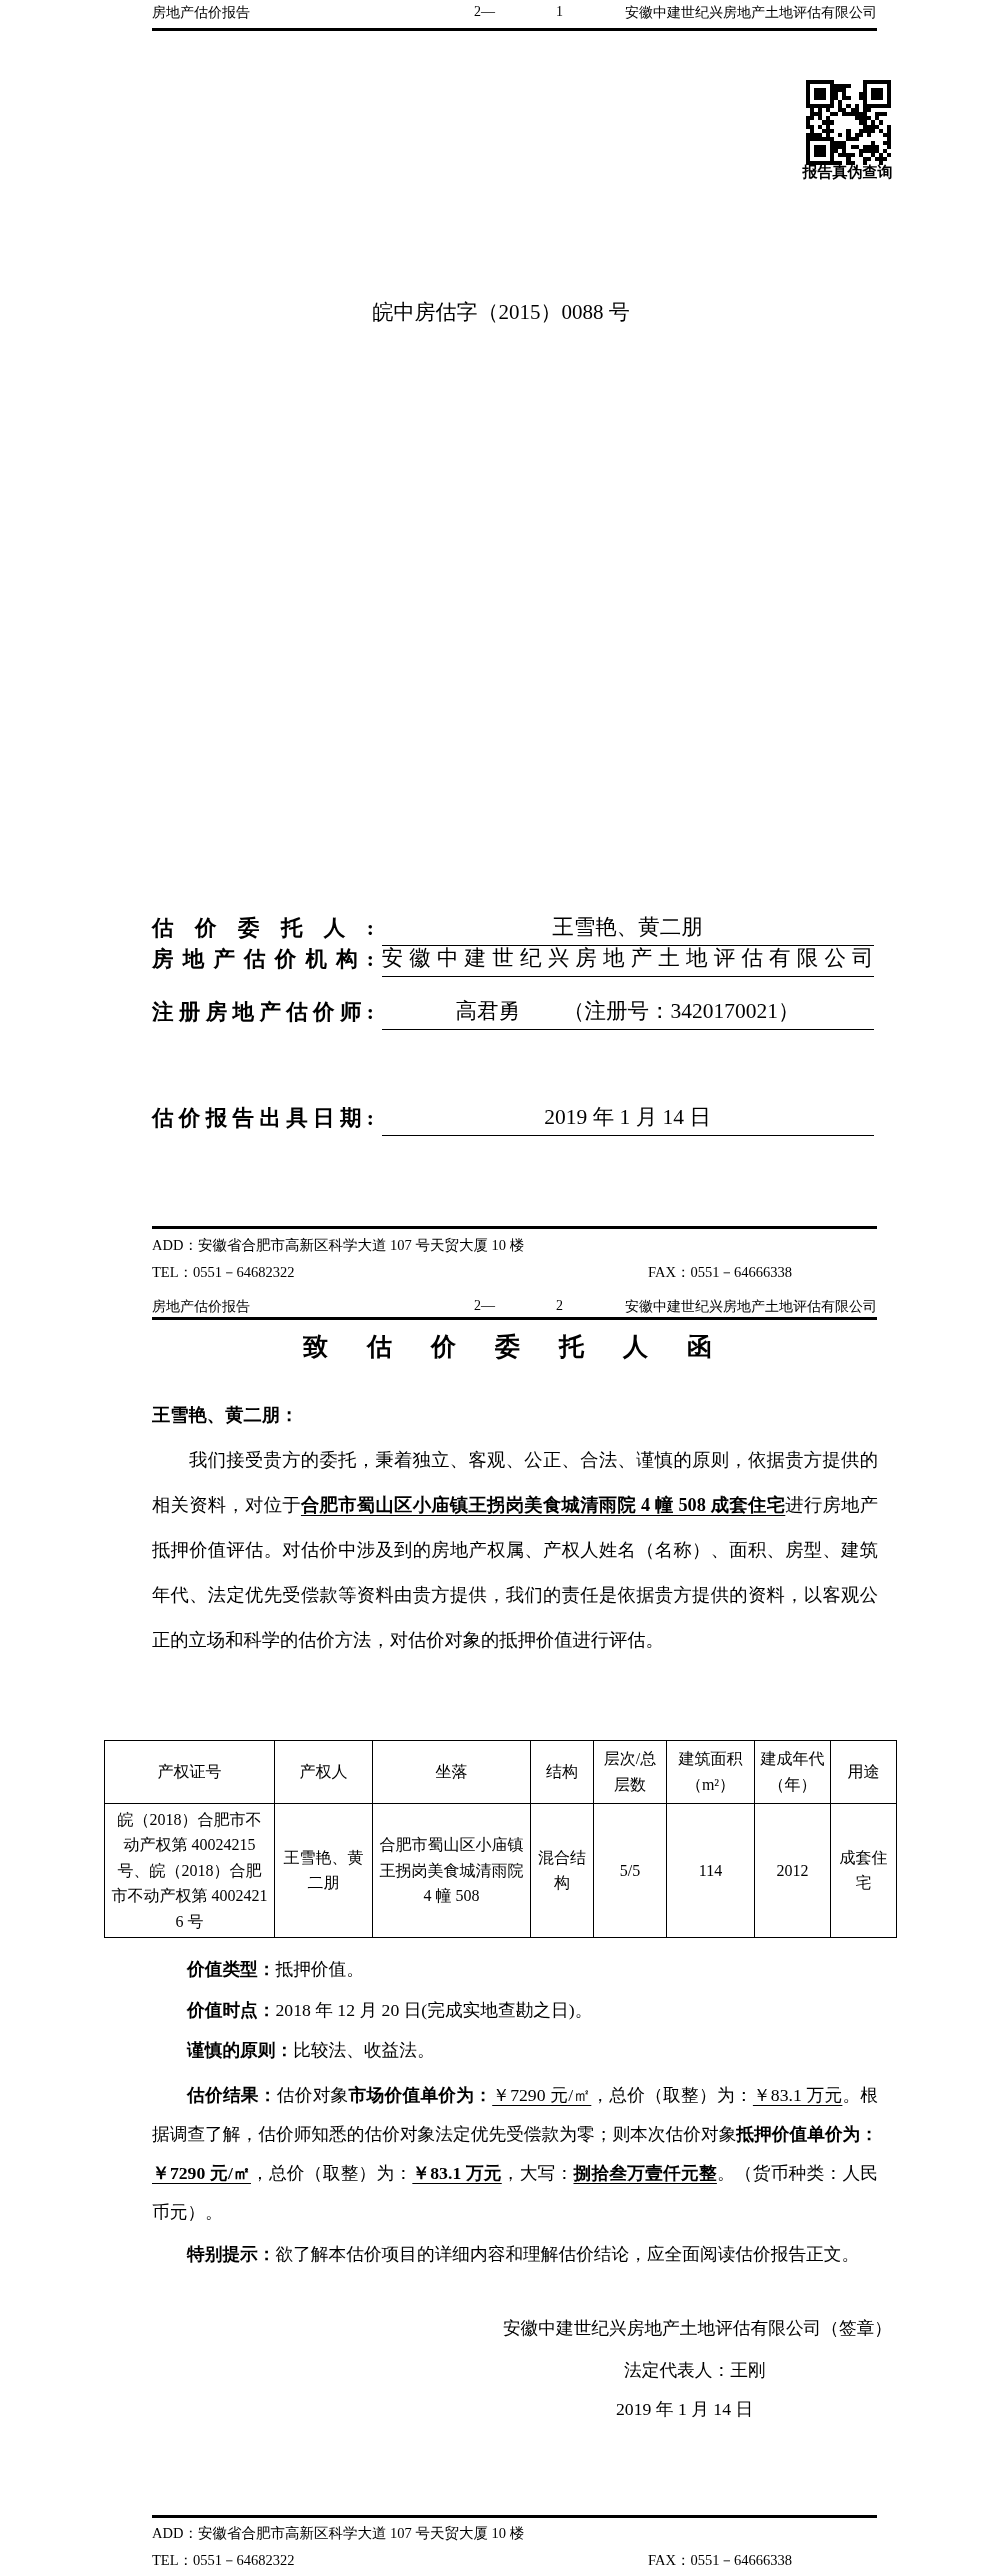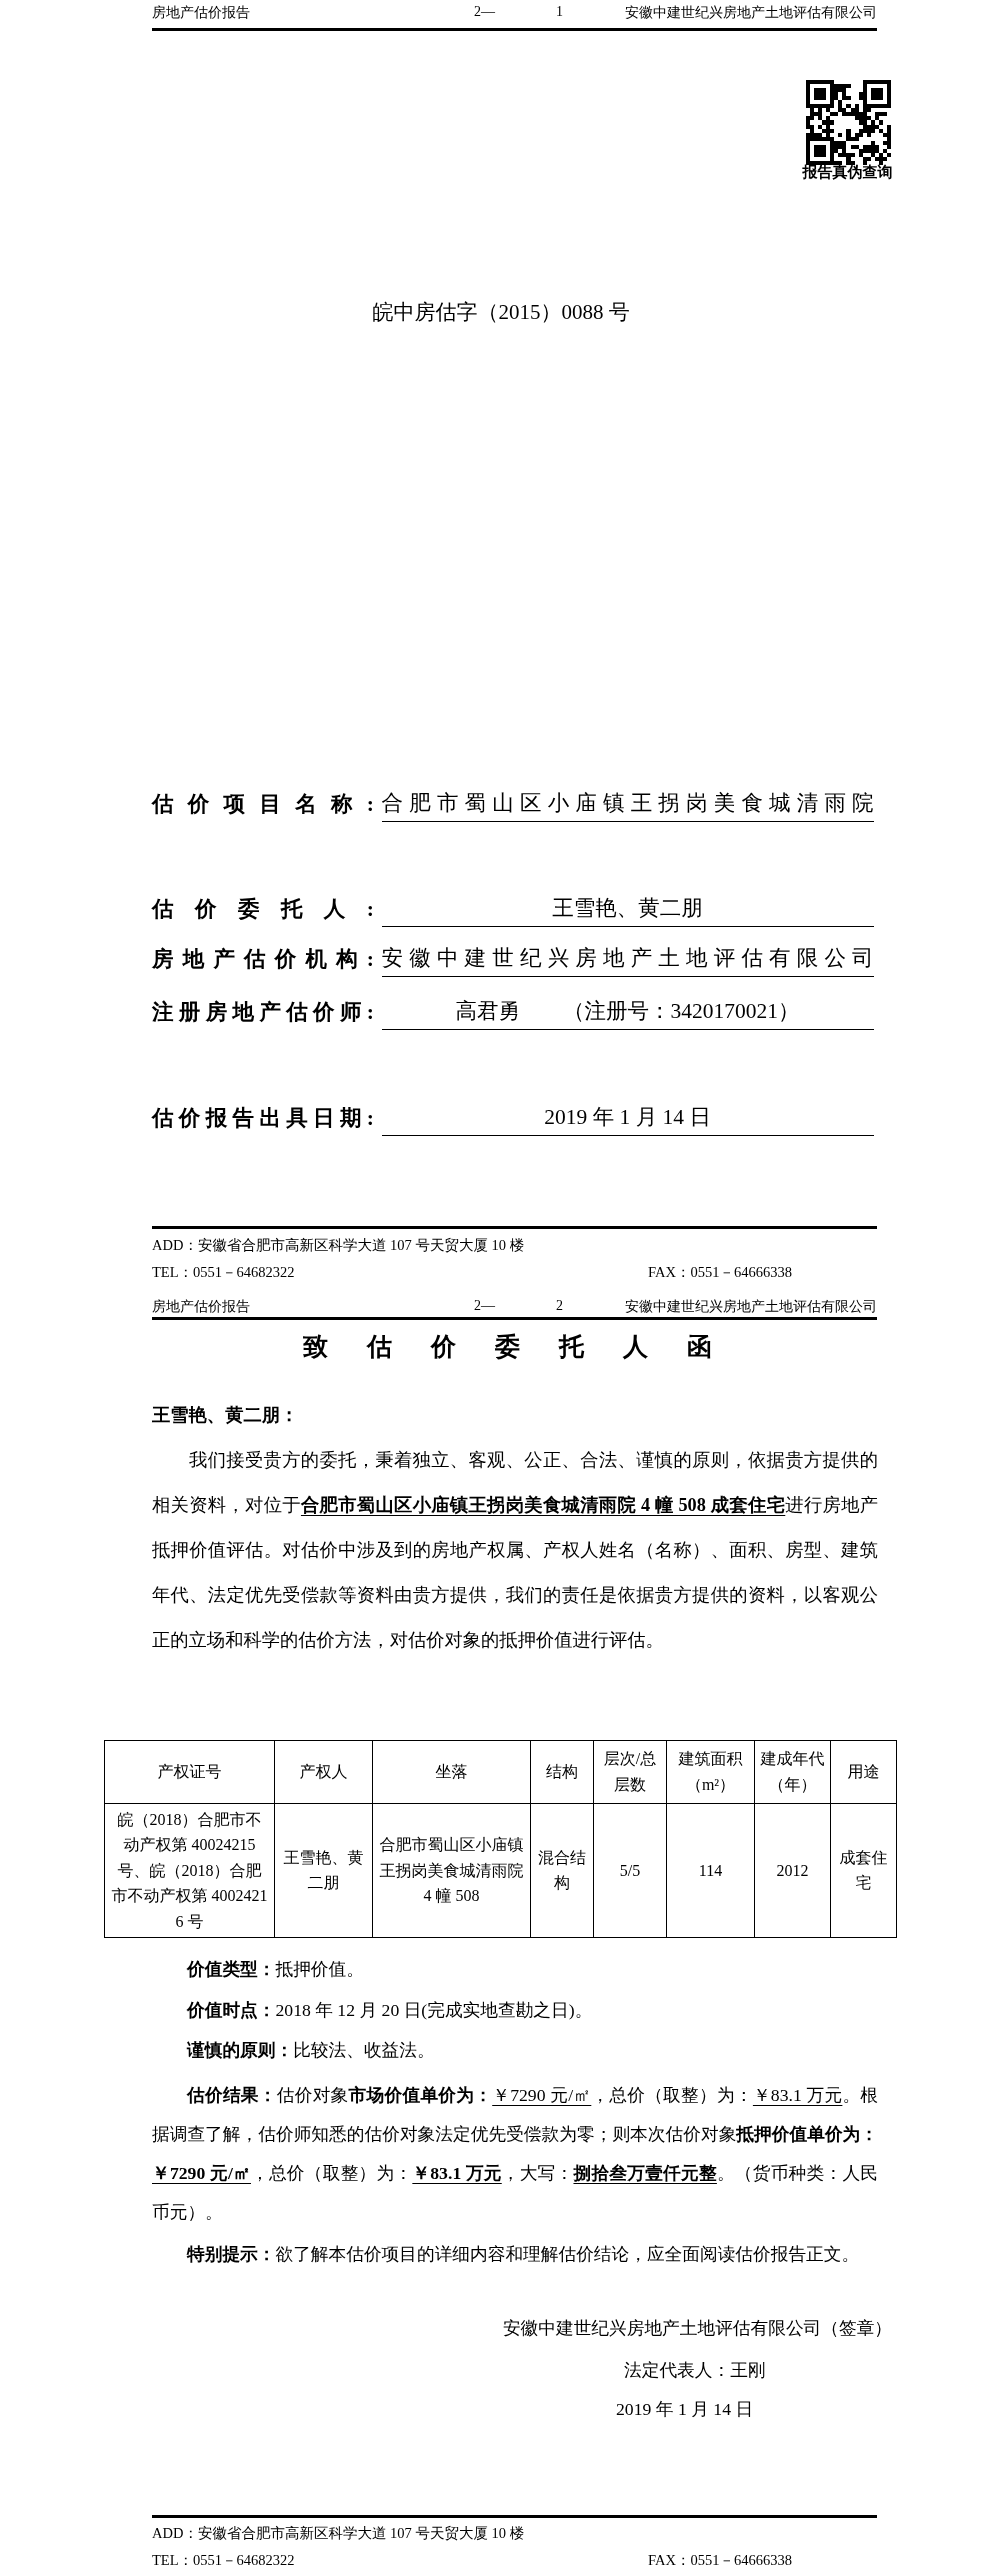--- a/index.html
+++ b/index.html
@@ -508,27 +508,24 @@
       <div style="background: rgb(255, 255, 255);"></div>
       <div style="background: rgb(255, 255, 255);"></div>
       <div style="background: rgb(0, 0, 0);"></div>
       <div style="background: rgb(255, 255, 255);"></div>
       <div style="background: rgb(255, 255, 255);"></div>
     </div>
   <div class="abs qr-label">报告真伪查询</div>
 
   <div class="abs doc-num">皖中房估字（2015）0088 号</div>
 
-  <div class="frow" style="top:788px">
-    <span class="flabel">估价项目名称:</span><span class="fval just">合肥市蜀山区小庙镇王拐岗美食城清雨院</span>
-  </div>
   <div class="frow" style="top:842px">
     <span class="flabel"></span>
   </div>
-  <div class="frow" style="top:893px">
+  <div class="frow" style="top:912px">
     <span class="flabel">估价委托人:</span><span class="fval ctr">王雪艳、黄二朋</span>
   </div>
   <div class="frow" style="top:943px">
     <span class="flabel">房地产估价机构:</span><span class="fval just">安徽中建世纪兴房地产土地评估有限公司</span>
   </div>
   <div class="frow" style="top:996px">
     <span class="flabel">注册房地产估价师:</span><span class="fval ctr">高君勇　　（注册号：3420170021）</span>
   </div>
   <div class="frow" style="top:1049px">
     <span class="flabel"></span>

